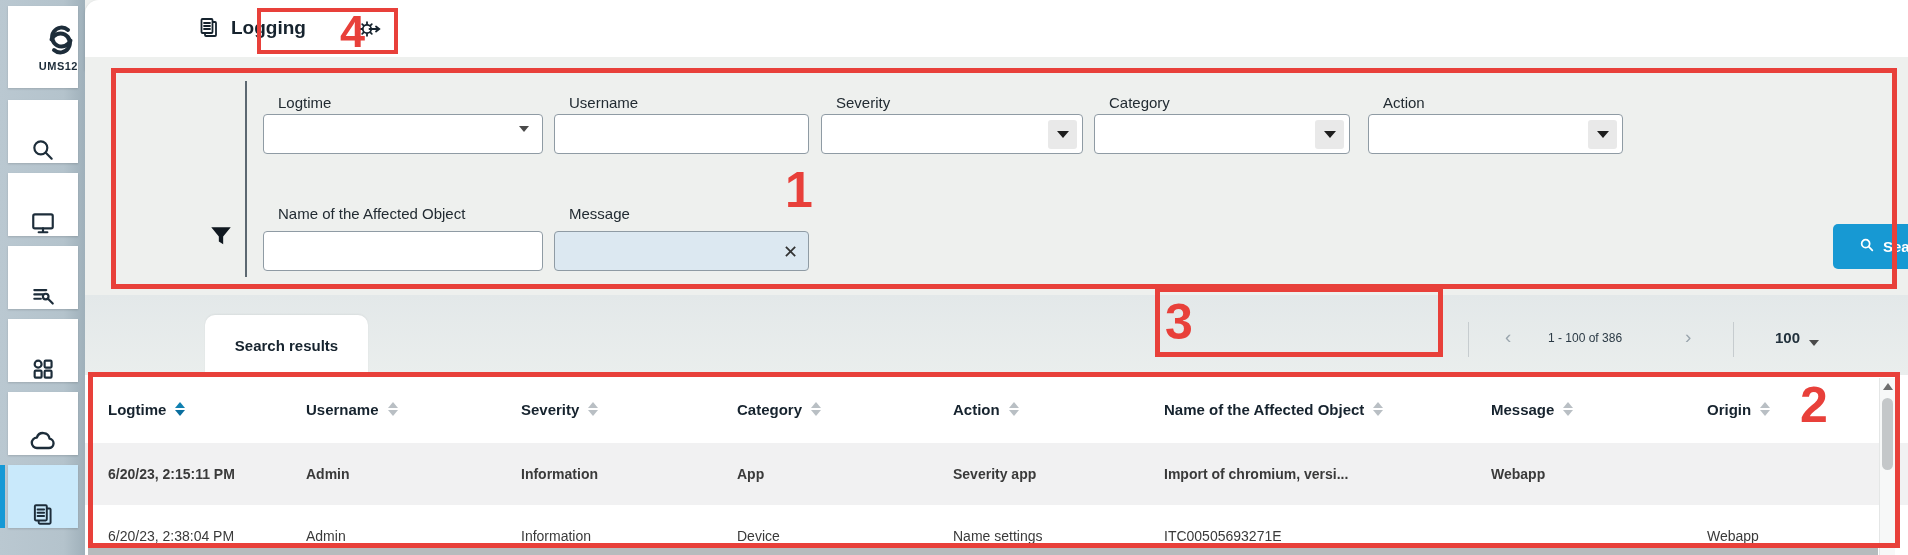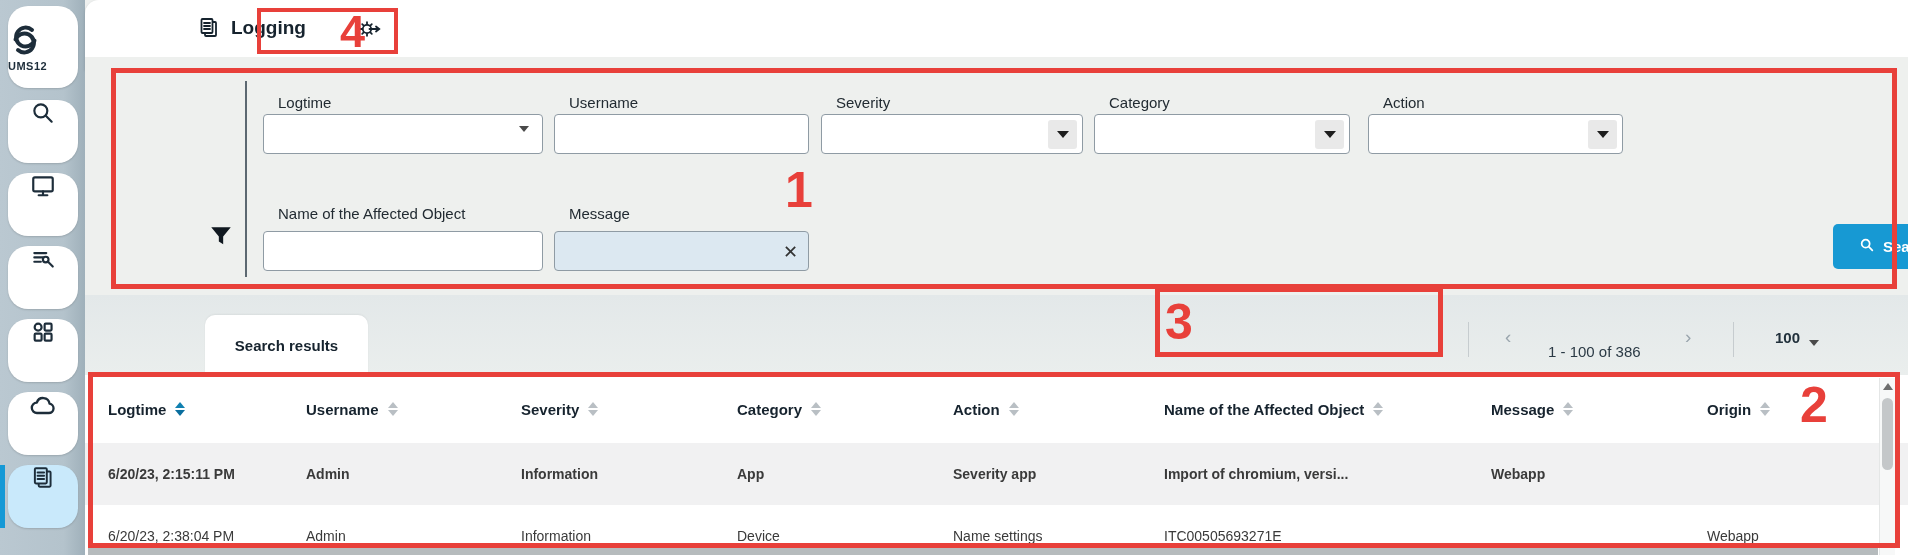--- a/index.html
+++ b/index.html
@@ -6,21 +6,21 @@
   body { margin: 0; background: #8ea2ad; }
   #app {
     position: relative; width: 1908px; height: 555px; overflow: hidden;
     font-family: "Liberation Sans", sans-serif; background: #b7c6cf; color: #1d2d3a;
   }
 
   
   .sidebar { position: absolute; left: 0; top: 0; width: 85px; height: 555px;
              background: linear-gradient(90deg,#bac8d1 0%,#b4c3cc 75%,#9fb0ba 100%); z-index: 2; }
   .side-card { position: absolute; left: 8px; width: 70px; height: 63px; background: #fff;
-               border-radius: 20px; display: flex; align-items: flex-start; justify-content: center;
+               border-radius: 0; display: flex; align-items: flex-end; justify-content: center;
                box-shadow: 0 1px 2px rgba(0,0,0,.15); cursor: pointer; }
   .side-card.logo { top: 6px; height: 82px; flex-direction: column; gap: 3px; cursor: default; }
   .logo-text { font-size: 11px; font-weight: bold; letter-spacing: .5px; color: #1d2d3a; }
   .side-card.active { background: #c9e9fb; }
   .active-bar { position: absolute; left: 0; top: 465px; width: 5px; height: 63px; background: #1599d6; }
   .side-card svg { display: block; }
 
   
   .main-bg { position: absolute; left: 85px; top: 0; width: 1823px; height: 555px; background: #eef0ef; }
 
@@ -58,21 +58,21 @@
                    background: linear-gradient(180deg,#e3e8e9 0%,#eaeeed 100%); z-index: 3; }
   .tab { position: absolute; left: 120px; top: 20px; width: 163px; height: 60px; background: #fff;
          border-radius: 10px 10px 0 0; display: flex; align-items: center; justify-content: center;
          font-size: 15px; font-weight: bold; color: #16232e; cursor: pointer; box-shadow: 0 -1px 2px rgba(0,0,0,.05); }
   .delete-btn { position: absolute; left: 1177px; top: 26px; width: 172px; height: 37px; background: #fff;
                 border: 1px solid #e3e3e3; border-radius: 4px; box-shadow: 0 1px 2px rgba(0,0,0,.12);
                 display: flex; align-items: center; justify-content: center; gap: 9px; font-size: 15px;
                 font-weight: bold; color: #22313c; cursor: pointer; font-family: "Liberation Sans", sans-serif; }
   .pg-sep { position: absolute; top: 27px; width: 1px; height: 35px; background: #c6cccf; }
   .pg-chevron { position: absolute; top: 32px; font-size: 19px; color: #9aa5ad; cursor: pointer; line-height: 1; }
-  .pg-info { position: absolute; top: 36px; font-size: 15px; color: #2b3a45; margin-top: 12px; }
+  .pg-info { position: absolute; top: 36px; font-size: 12px; color: #2b3a45; }
   .size-dd { position: absolute; left: 1690px; top: 34px; display: flex; align-items: flex-end; gap: 9px;
              cursor: pointer; font-size: 15px; font-weight: bold; color: #22313c; }
 
   
   .table-area { position: absolute; left: 85px; top: 375px; width: 1823px; height: 180px; background: #fff; z-index: 3; }
   .tr { display: grid; grid-template-columns: 198px 215px 216px 216px 211px 327px 216px 171px;
         padding-left: 23px; align-items: center; }
   .thead { height: 68px; }
   .th { display: flex; align-items: center; gap: 9px; font-size: 15px; font-weight: bold; color: #16232e; cursor: pointer; }
   .sort { display: inline-flex; flex-direction: column; gap: 2px; }

